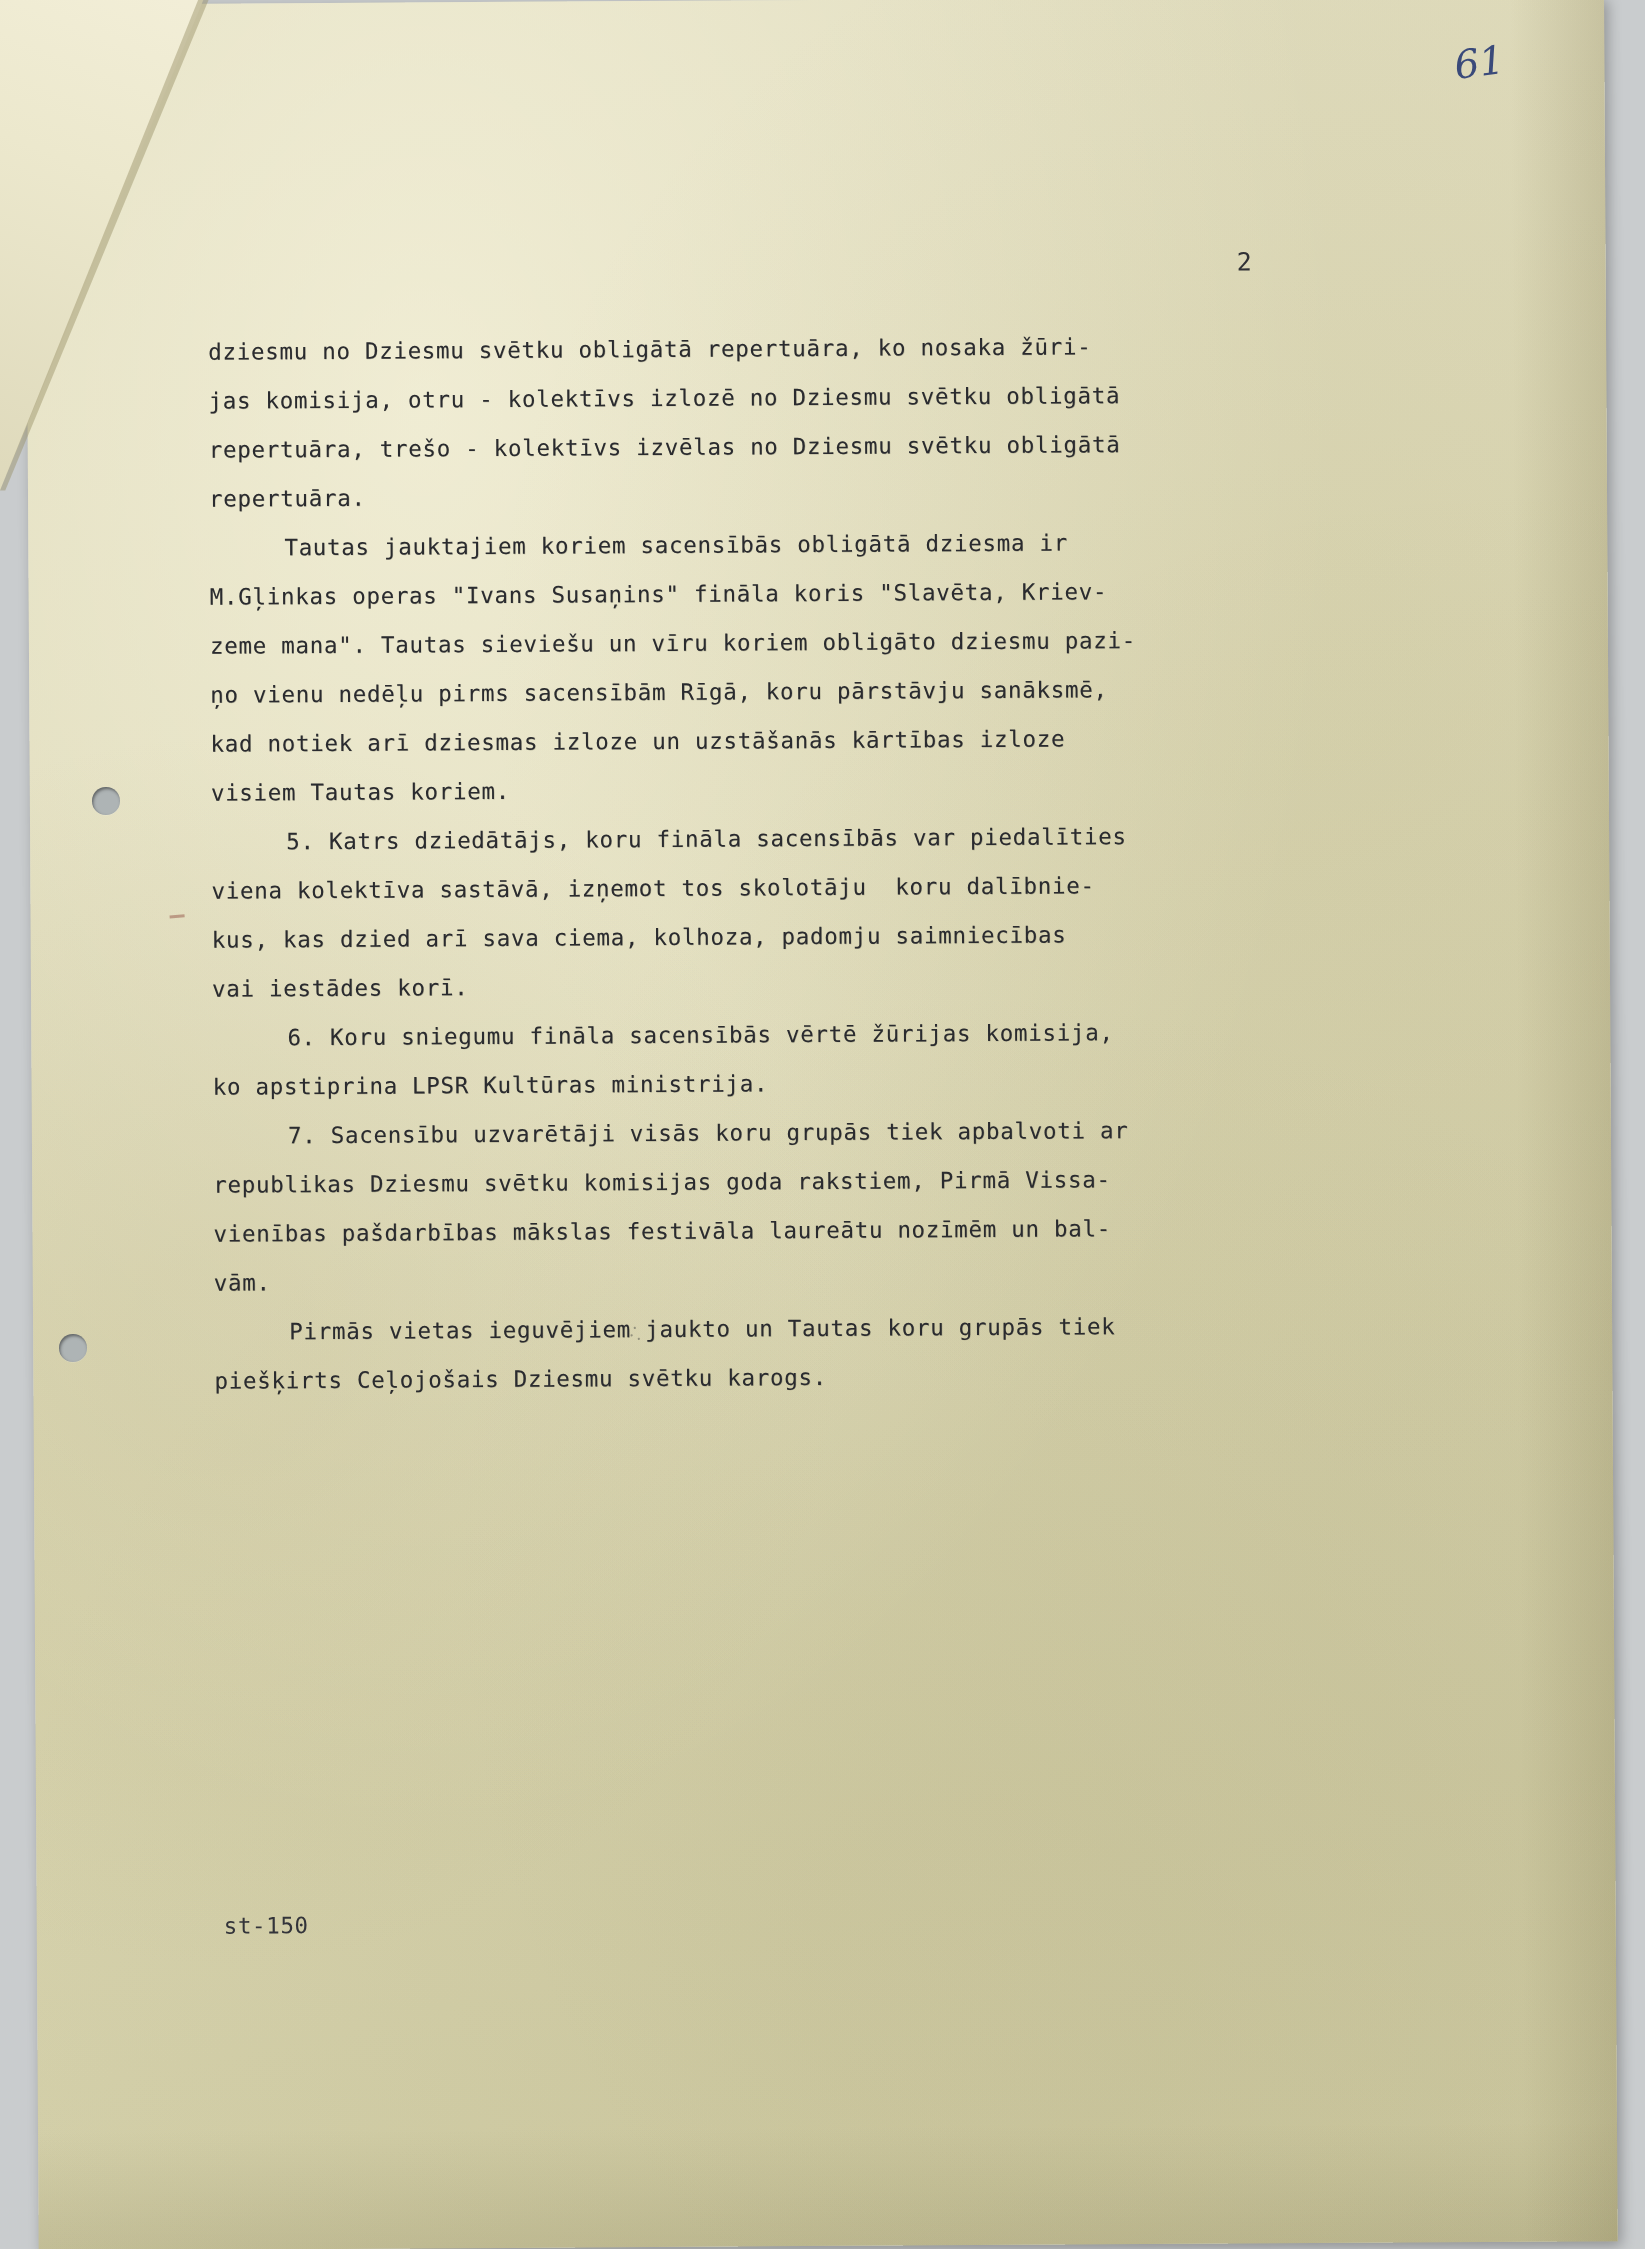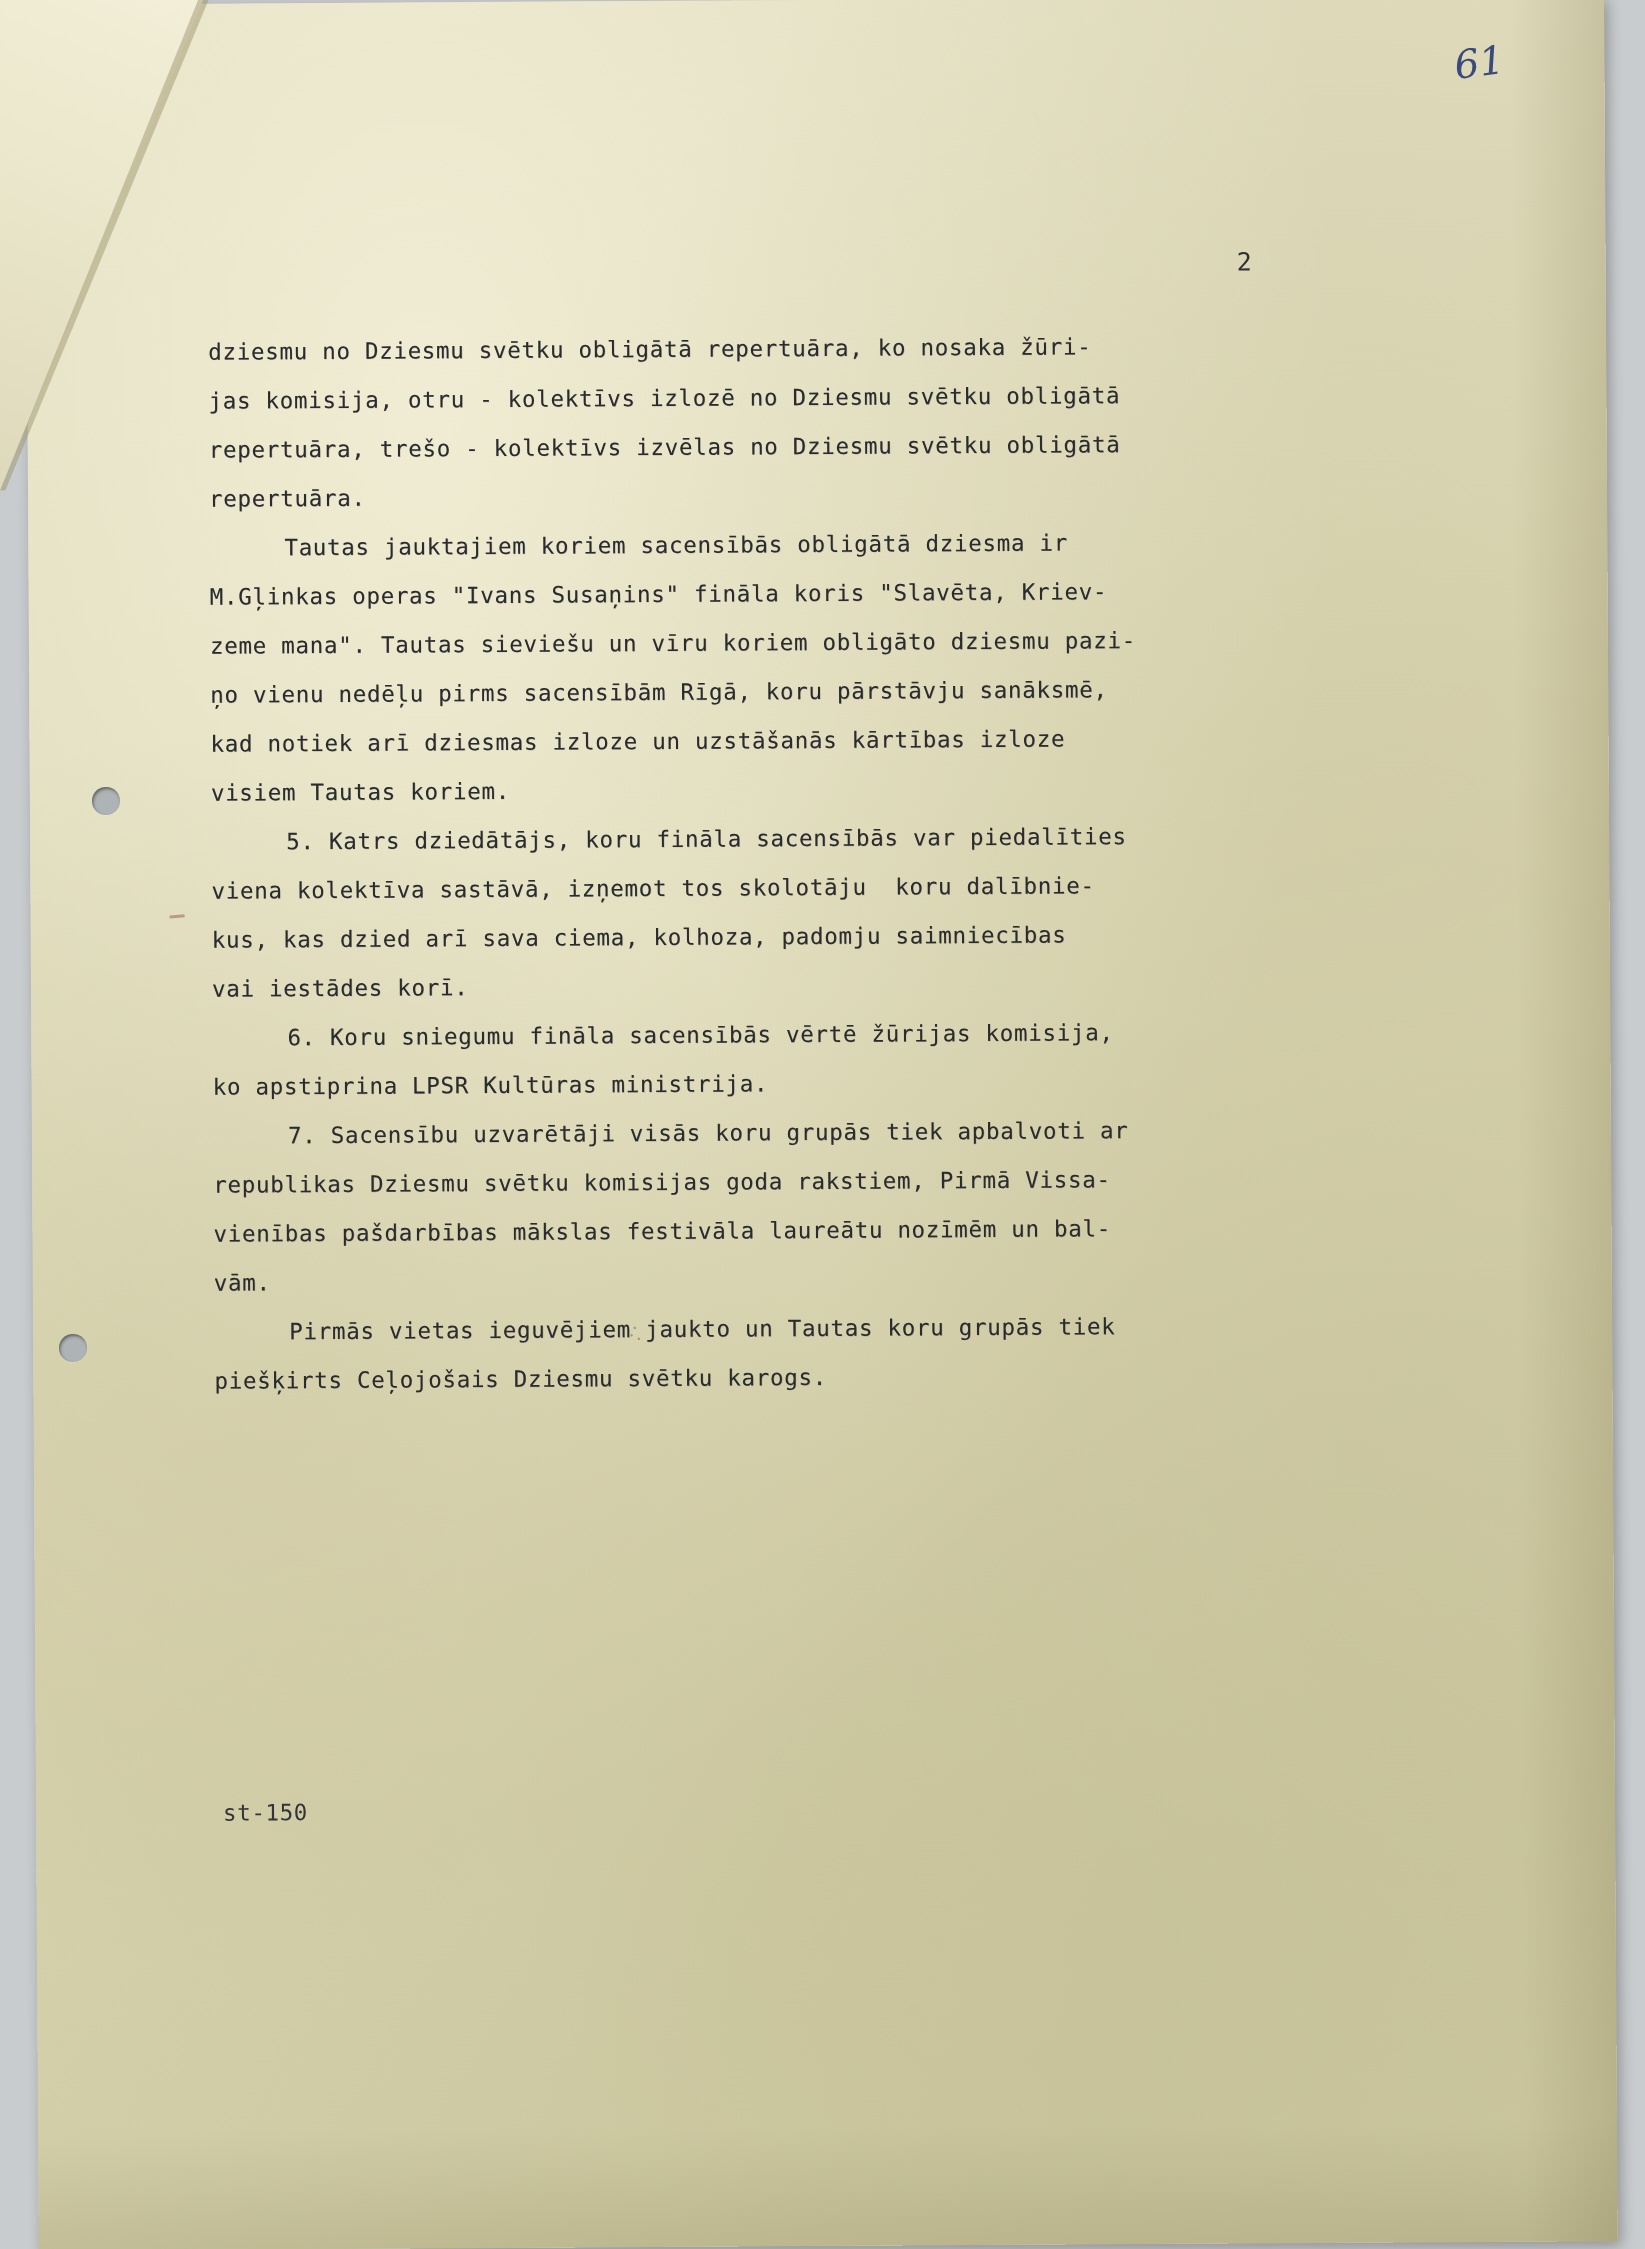--- a/index.html
+++ b/index.html
@@ -141,21 +141,21 @@
     font-style: italic;
     color: #3a4a7a;
     transform: rotate(-7deg);
     z-index: 9;
   }
 
   
   #doc-code {
     position: absolute;
     left: 187px;
-    top: 1796px;
+    top: 1909px;
     font-family: "DejaVu Sans Mono", monospace;
     font-size: 22.5px;
     letter-spacing: 0.6px;
     color: #33343a;
     z-index: 8;
   }
 
   
   #ghost {
     position: absolute;

